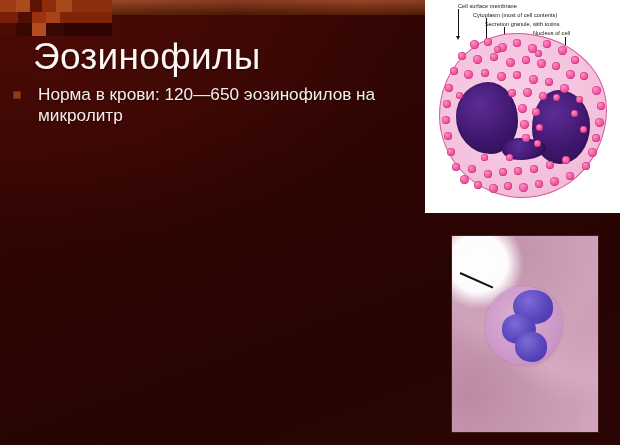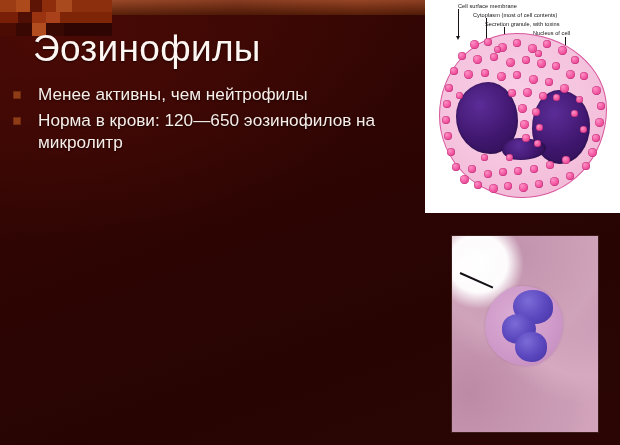--- a/index.html
+++ b/index.html
@@ -24,21 +24,21 @@
     content:""; position:absolute; left:0; top:0; width:620px; height:15px;
     background:linear-gradient(180deg, rgba(255,255,255,.10), rgba(0,0,0,.38));
   }
 
   
   #mosaic { position:absolute; left:0; top:0; width:112px; height:36px; }
   #mosaic span { position:absolute; display:block; }
 
   
   #title {
-    position:absolute; left:33px; top:28px;
+    position:absolute; left:33px; top:36px;
     font-size:37px; font-weight:400; color:#fdf6f2;
     letter-spacing:.3px; line-height:1.12;
     text-shadow:0 1px 2px rgba(0,0,0,.55);
     white-space:nowrap;
   }
 
   
   #bullets { position:absolute; left:10px; top:84px; width:432px; }
   .bullet { position:relative; padding-left:28px; margin-bottom:5px; }
   .marker {
@@ -135,24 +135,20 @@
     <span style="left:16px;top:23px;width:16px;height:13px;background:#3a0802"></span>
     <span style="left:32px;top:23px;width:14px;height:13px;background:#b24d1f"></span>
     <span style="left:46px;top:23px;width:18px;height:13px;background:#33 0702"></span>
     <span style="left:46px;top:23px;width:18px;height:13px;background:#380802"></span>
     <span style="left:64px;top:23px;width:48px;height:13px;background:#2f0503"></span>
   </div>
 
   <h1 id="title">Эозинофилы</h1>
 
   <div id="bullets">
-    <div class="bullet">
-      <span class="marker"></span>
-      <div class="btext">Менее активны, чем нейтрофилы</div>
-    </div>
     <div class="bullet">
       <span class="marker"></span>
       <div class="btext">Норма в крови: 120—650 эозинофилов на микролитр</div>
     </div>
   </div>
 
   <div class="figure" id="fig-diagram">
 
     <div class="dlabel" style="left:33px;top:3px;">Cell surface membrane</div>
     <div class="dlabel" style="left:48px;top:12px;">Cytoplasm (most of cell contents)</div>

